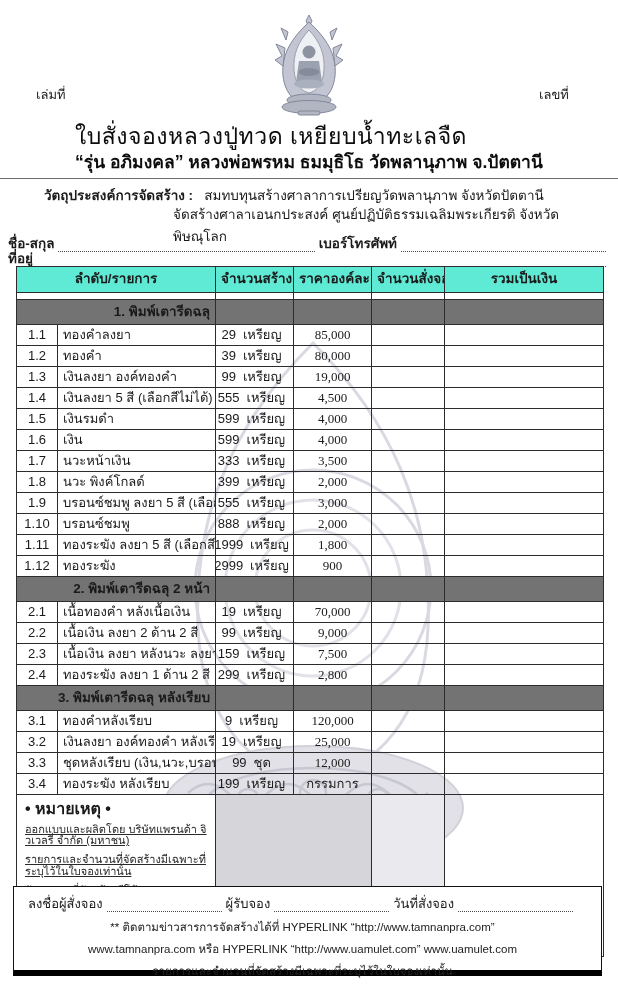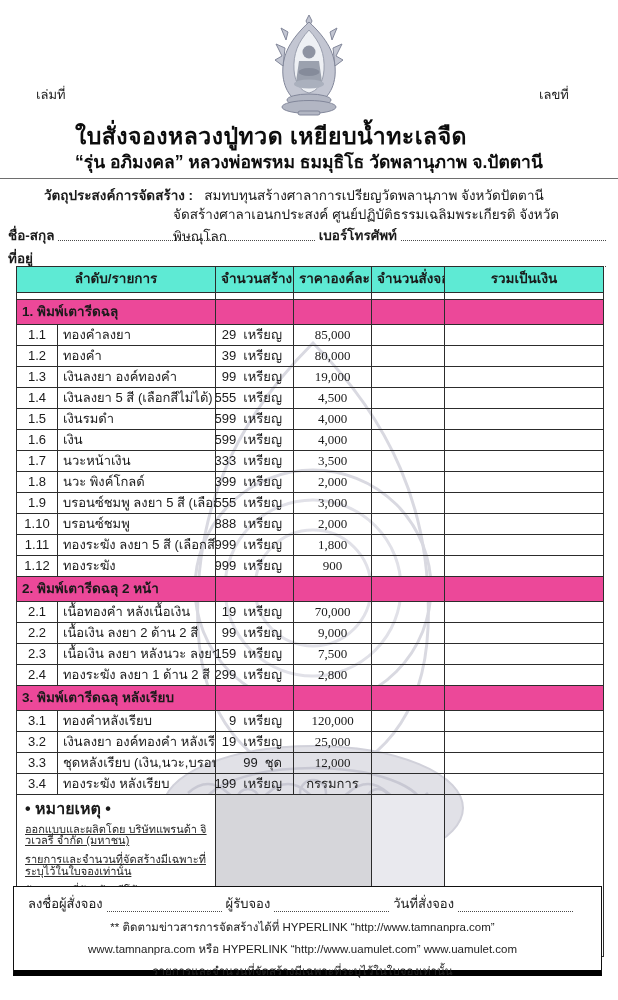--- a/index.html
+++ b/index.html
@@ -5,44 +5,44 @@
   html,body{margin:0;padding:0;background:#fff;}
   .page{
     position:relative;width:618px;height:1000px;background:#fff;overflow:hidden;
     font-family:"Liberation Sans","DejaVu Sans",sans-serif;color:#1a1a1a;
   }
   
   .corner-label{position:absolute;top:84px;font-size:13px;color:#222;}
   .vol{left:36px;} .num{left:539px;}
   .emblem{position:absolute;left:268px;top:14px;width:82px;height:104px;}
   .page-title{position:absolute;top:118px;left:0;width:542px;text-align:center;
-    font-size:23px;font-weight:bold;letter-spacing:.5px;color:#0d0d0d;}
+    font-size:23px;font-weight:normal;letter-spacing:.5px;color:#0d0d0d;}
   .page-subtitle{position:absolute;top:148px;left:0;width:618px;text-align:center;
     font-size:17.5px;font-weight:bold;color:#0d0d0d;}
   .top-rule{position:absolute;top:178px;left:0;width:618px;height:0;border-top:1.5px solid #6e6e6e;}
   
   .purpose1{position:absolute;top:184px;left:44px;width:560px;font-size:13.5px;}
   .purpose1 b{font-weight:bold;}
   .purpose2{position:absolute;top:203px;left:173px;width:430px;font-size:13.5px;}
   
   .fillrow{position:absolute;left:8px;width:602px;display:flex;align-items:flex-end;font-size:13.5px;}
-  .f-name{top:224px;align-items:center;} .f-addr{top:247px;}
+  .f-name{top:232px;} .f-addr{top:247px;}
   .fillrow b{font-weight:bold;white-space:nowrap;}
   .dots{flex:1;border-bottom:1.5px dotted #4a4a4a;height:1em;margin:0 4px 2px 4px;}
   
   .order-table{position:absolute;left:16px;top:266px;border-collapse:collapse;table-layout:fixed;
     width:587px;font-size:13px;z-index:2;}
   .order-table td{border:1px solid #2c2c2c;padding:0 5px;height:20px;line-height:1.05;
     background:transparent;overflow:hidden;white-space:nowrap;}
   tr.head td{height:25px;font-weight:bold;text-align:center;font-size:13.5px;background:#5eead4;}
   tr.spacer td{height:6px;}
-  tr.section td{background:#ec4899;height:24px;}
+  tr.section td{background:#737373;height:24px;text-align:right;}
   tr.section td.label{font-weight:bold;font-size:13.5px;}
   td.no{text-align:center;}
-  td.qty .qwrap{display:flex;justify-content:flex-end;gap:7px;padding-right:6px;}
+  td.qty .qwrap{display:flex;justify-content:center;gap:7px;padding-right:6px;}
   td.price{text-align:center;font-family:Liberation Serif, serif;}
   tr.notes td{vertical-align:top;white-space:normal;}
   td.notes-cell{height:104px;padding:6px 8px;background:#fff;}
   .notes-title{font-weight:bold;font-size:16px;margin-bottom:6px;}
   .note-line{font-size:11px;color:#2a2a2a;margin-bottom:7.5px;text-decoration:underline;}
   td.wm-block{background:#d6d6da;}
   td.wm-light{background:#e9e9ee;}
   
   .footer-box{position:absolute;left:13px;top:886px;width:589px;height:90px;
     border:1.5px solid #111;border-bottom:6px solid #000;background:#fff;z-index:2;

